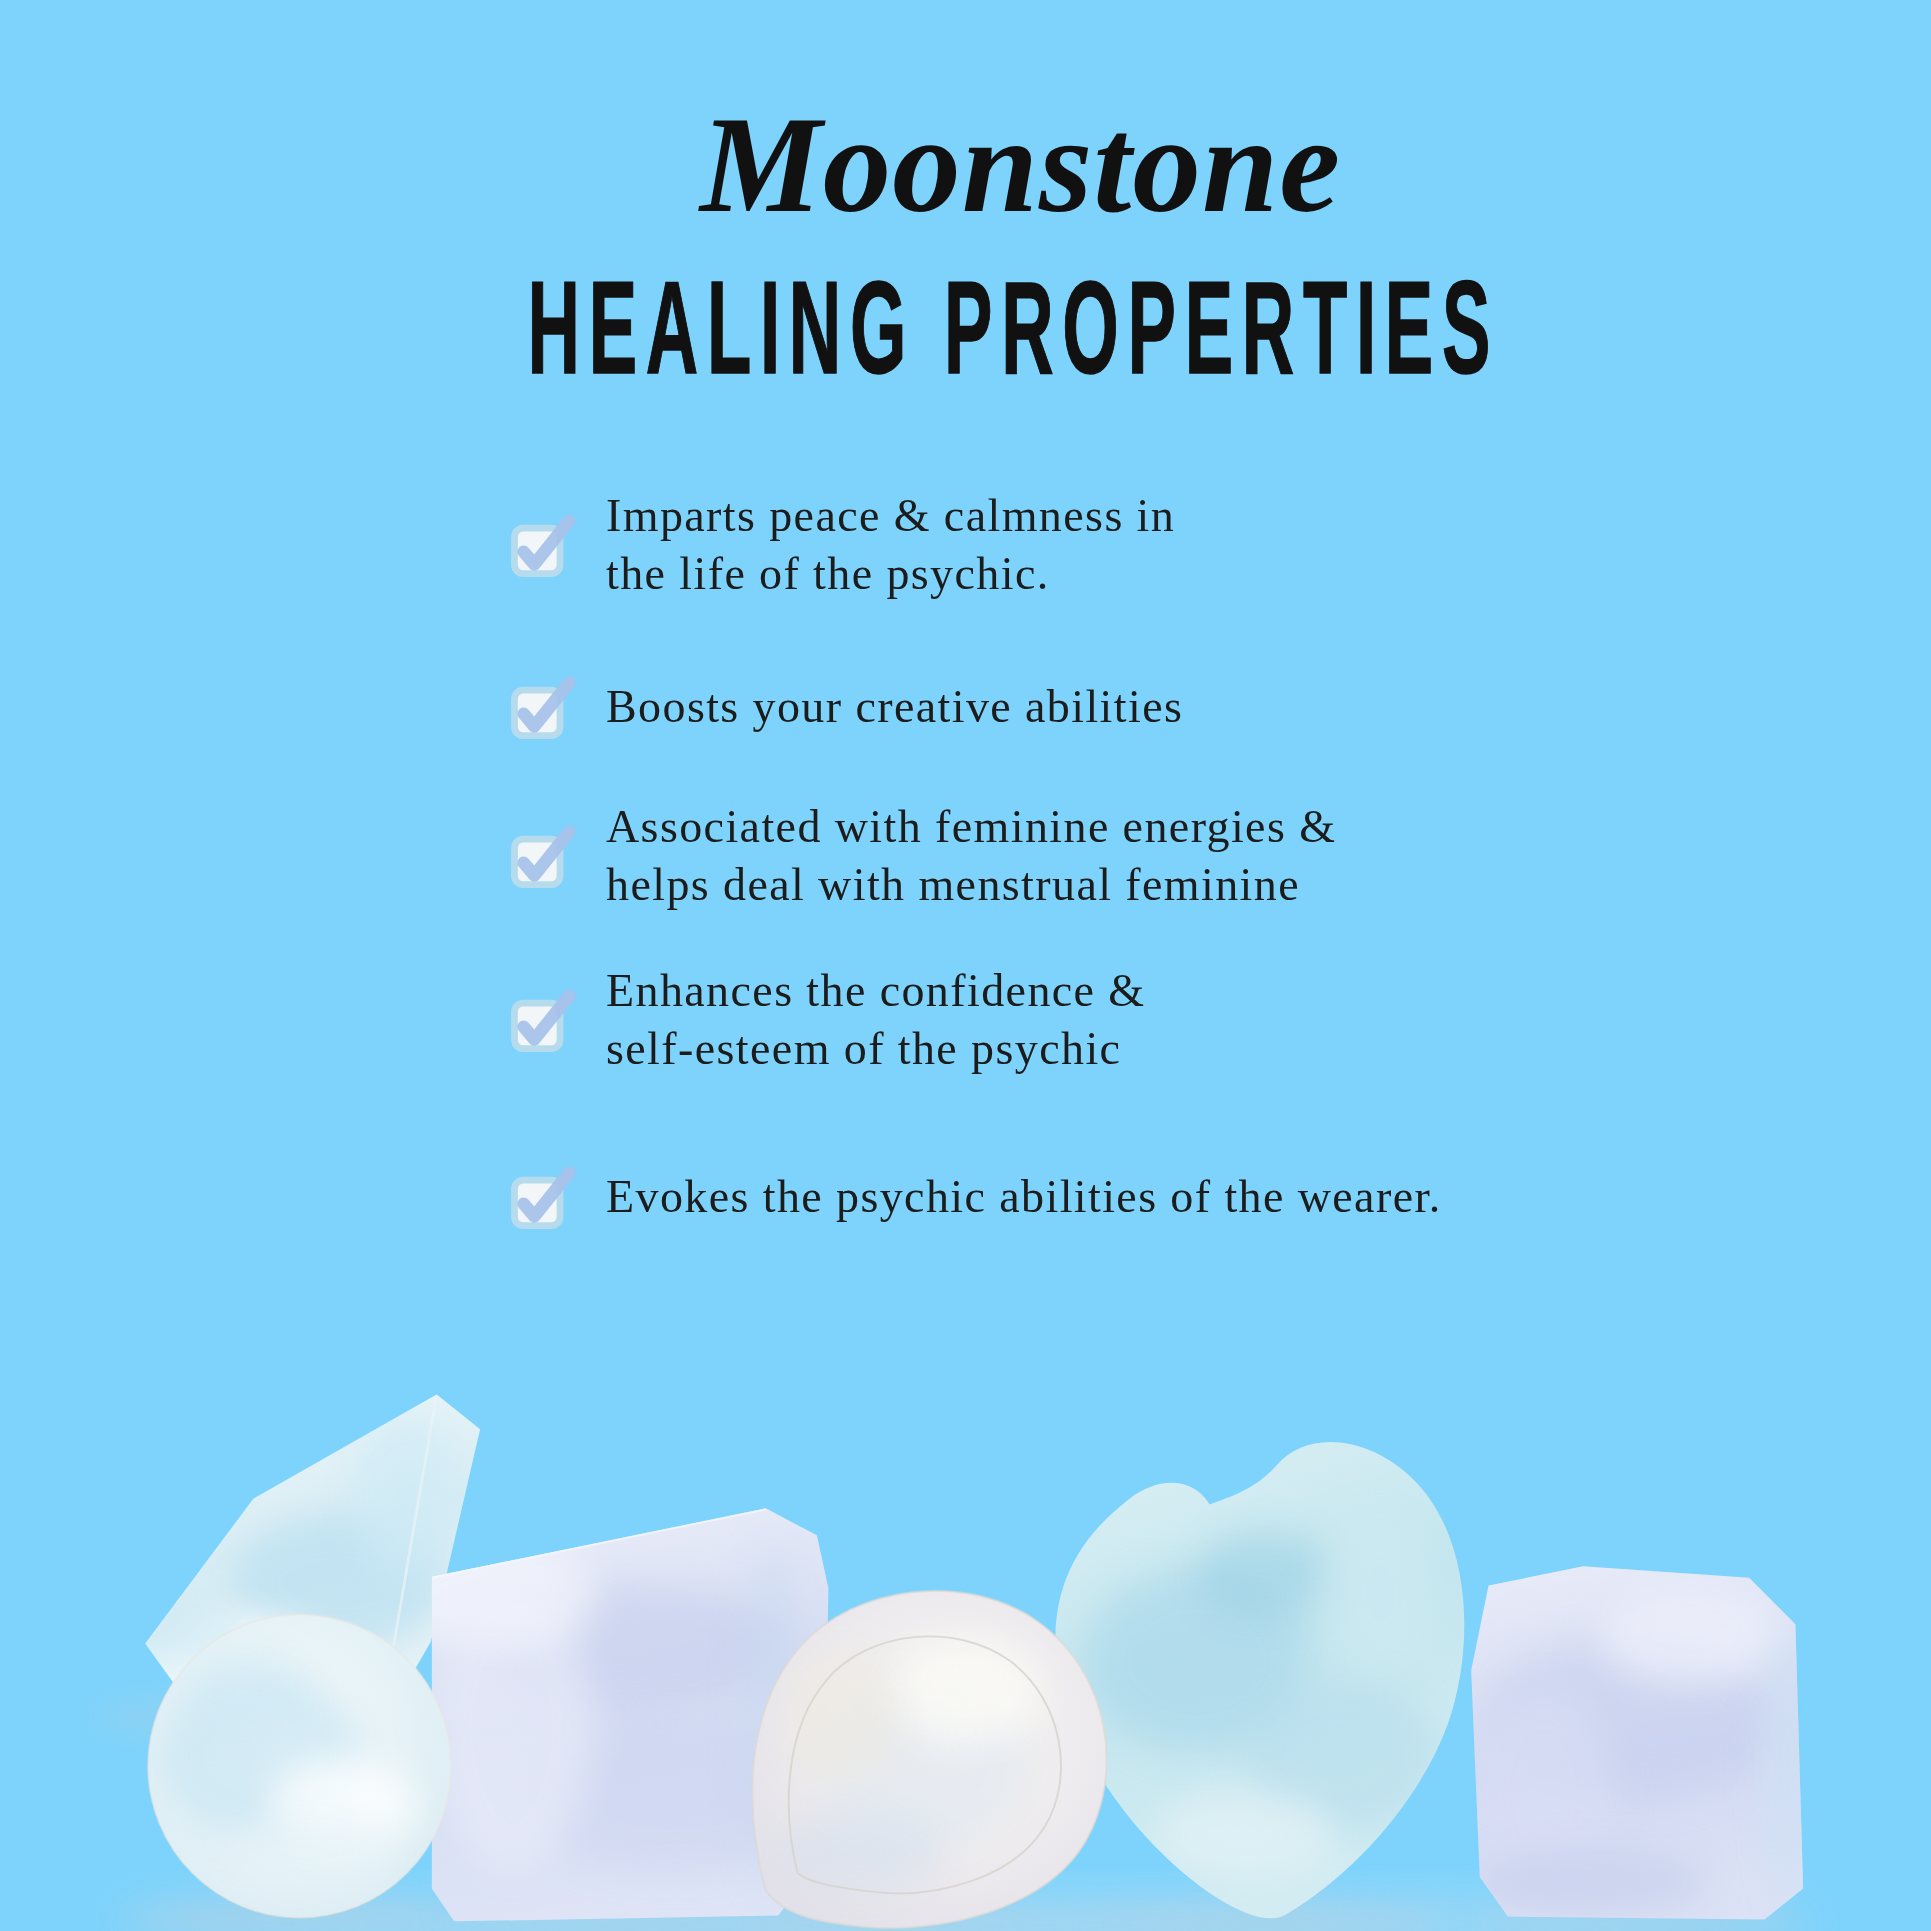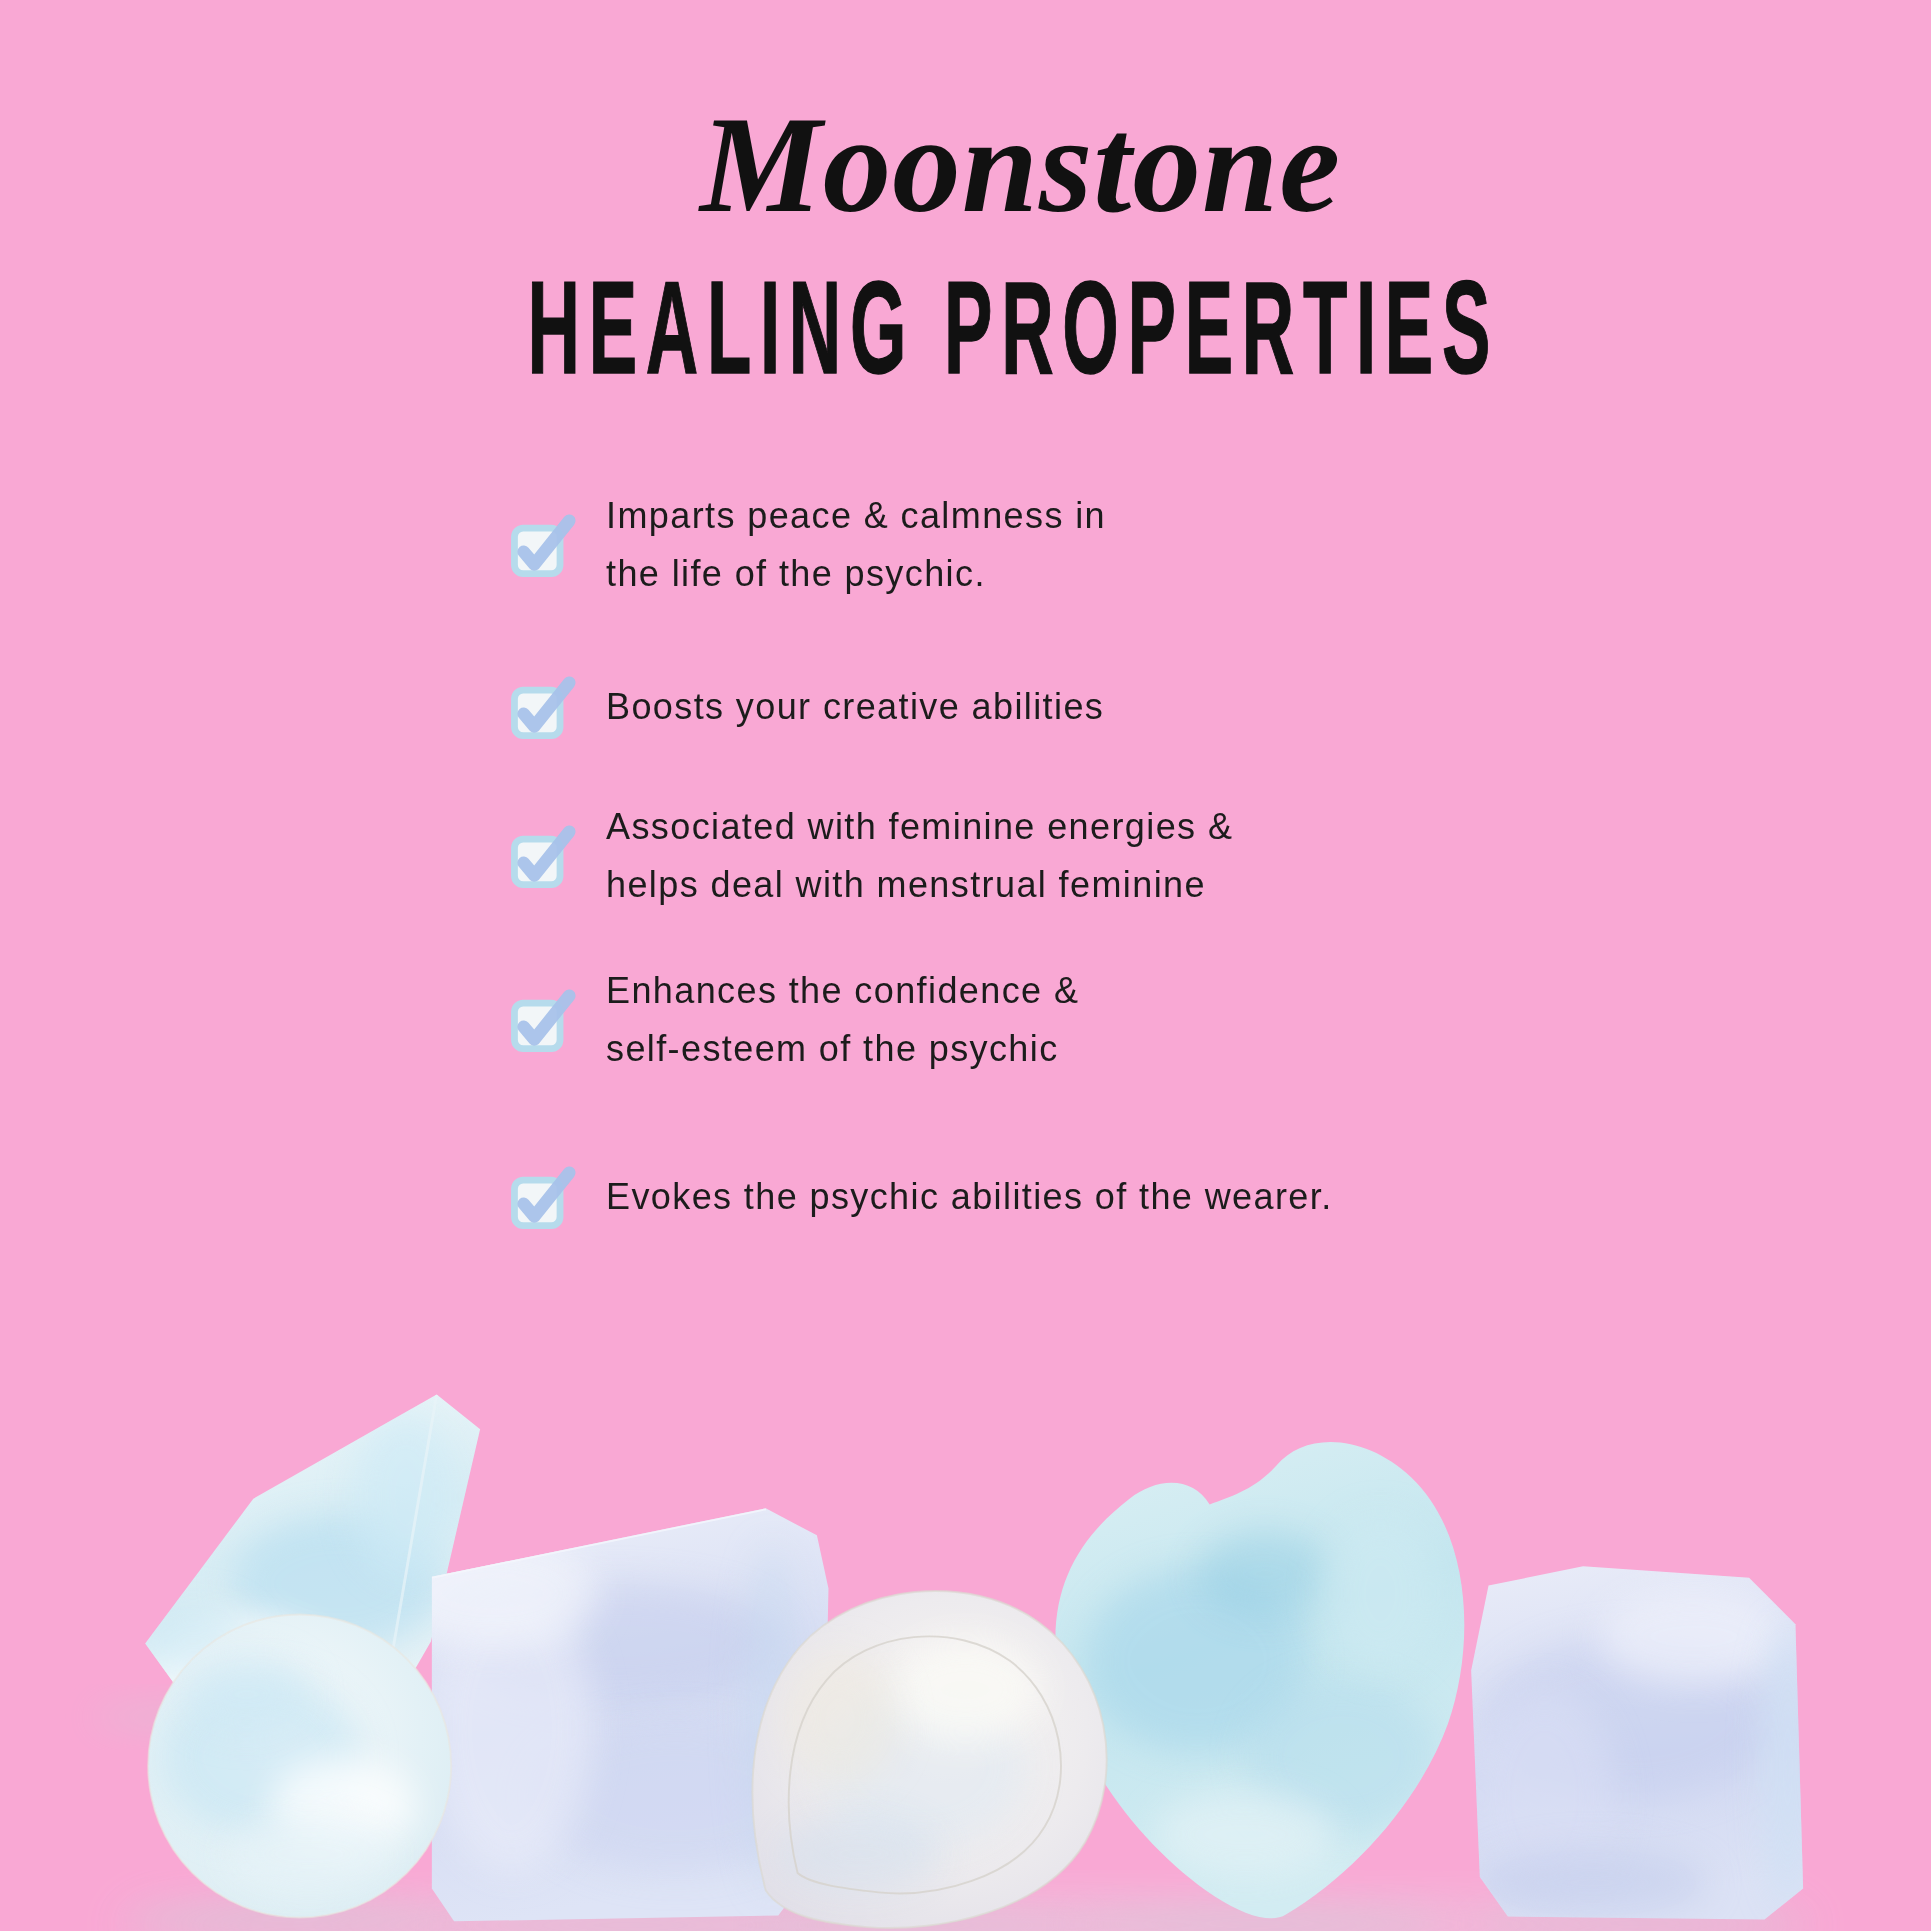--- a/index.html
+++ b/index.html
@@ -1,37 +1,37 @@
 <!DOCTYPE html>
 <html><head>
 <meta charset="utf-8">
 <style>
   html,body{margin:0;padding:0;background:#ffffff;}
-  .page{position:relative;width:1931px;height:1931px;background:#f9a8d4;overflow:hidden;
+  .page{position:relative;width:1931px;height:1931px;background:#7dd3fc;overflow:hidden;
         font-family:"Liberation Serif",serif;}
 
   
   .title{position:absolute;top:97px;left:0;width:100%;margin:0;text-align:center;
          font-family:"Liberation Serif",serif;font-style:italic;font-weight:700;
          font-size:137px;line-height:1;letter-spacing:1px;color:#111111;
          transform:translateX(55px);}
 
   
   .subtitle{position:absolute;top:259px;left:0;width:100%;margin:0;text-align:center;
             white-space:nowrap;transform:translateX(48px);}
   .subtitle .squeeze{display:inline-block;font-family:"Liberation Sans",sans-serif;
             font-weight:700;font-size:132px;line-height:1.05;letter-spacing:0.12em;
             color:#111111;-webkit-text-stroke:1.4px #111111;
             transform:scaleX(0.55);transform-origin:50% 50%;}
 
   
   .li{position:absolute;left:511px;width:1043px;}
   .li .cb{position:absolute;left:0;top:50%;transform:translateY(-50%);
           width:68px;height:64px;}
-  .li .txt{margin-left:95px;font-family:Liberation Sans, sans-serif;font-size:36px;
+  .li .txt{margin-left:95px;font-family:Liberation Serif, serif;font-size:46px;
            line-height:58px;letter-spacing:1.4px;color:#1c1c1c;}
   .li .txt span{display:block;}
   .li .txt span:empty{display:none;}
   .li1{top:487px;height:116px;}
   .li2{top:678px;height:58px;}
   .li3{top:798px;height:116px;}
   .li4{top:962px;height:116px;}
   .li5{top:1168px;height:58px;}
 
   

